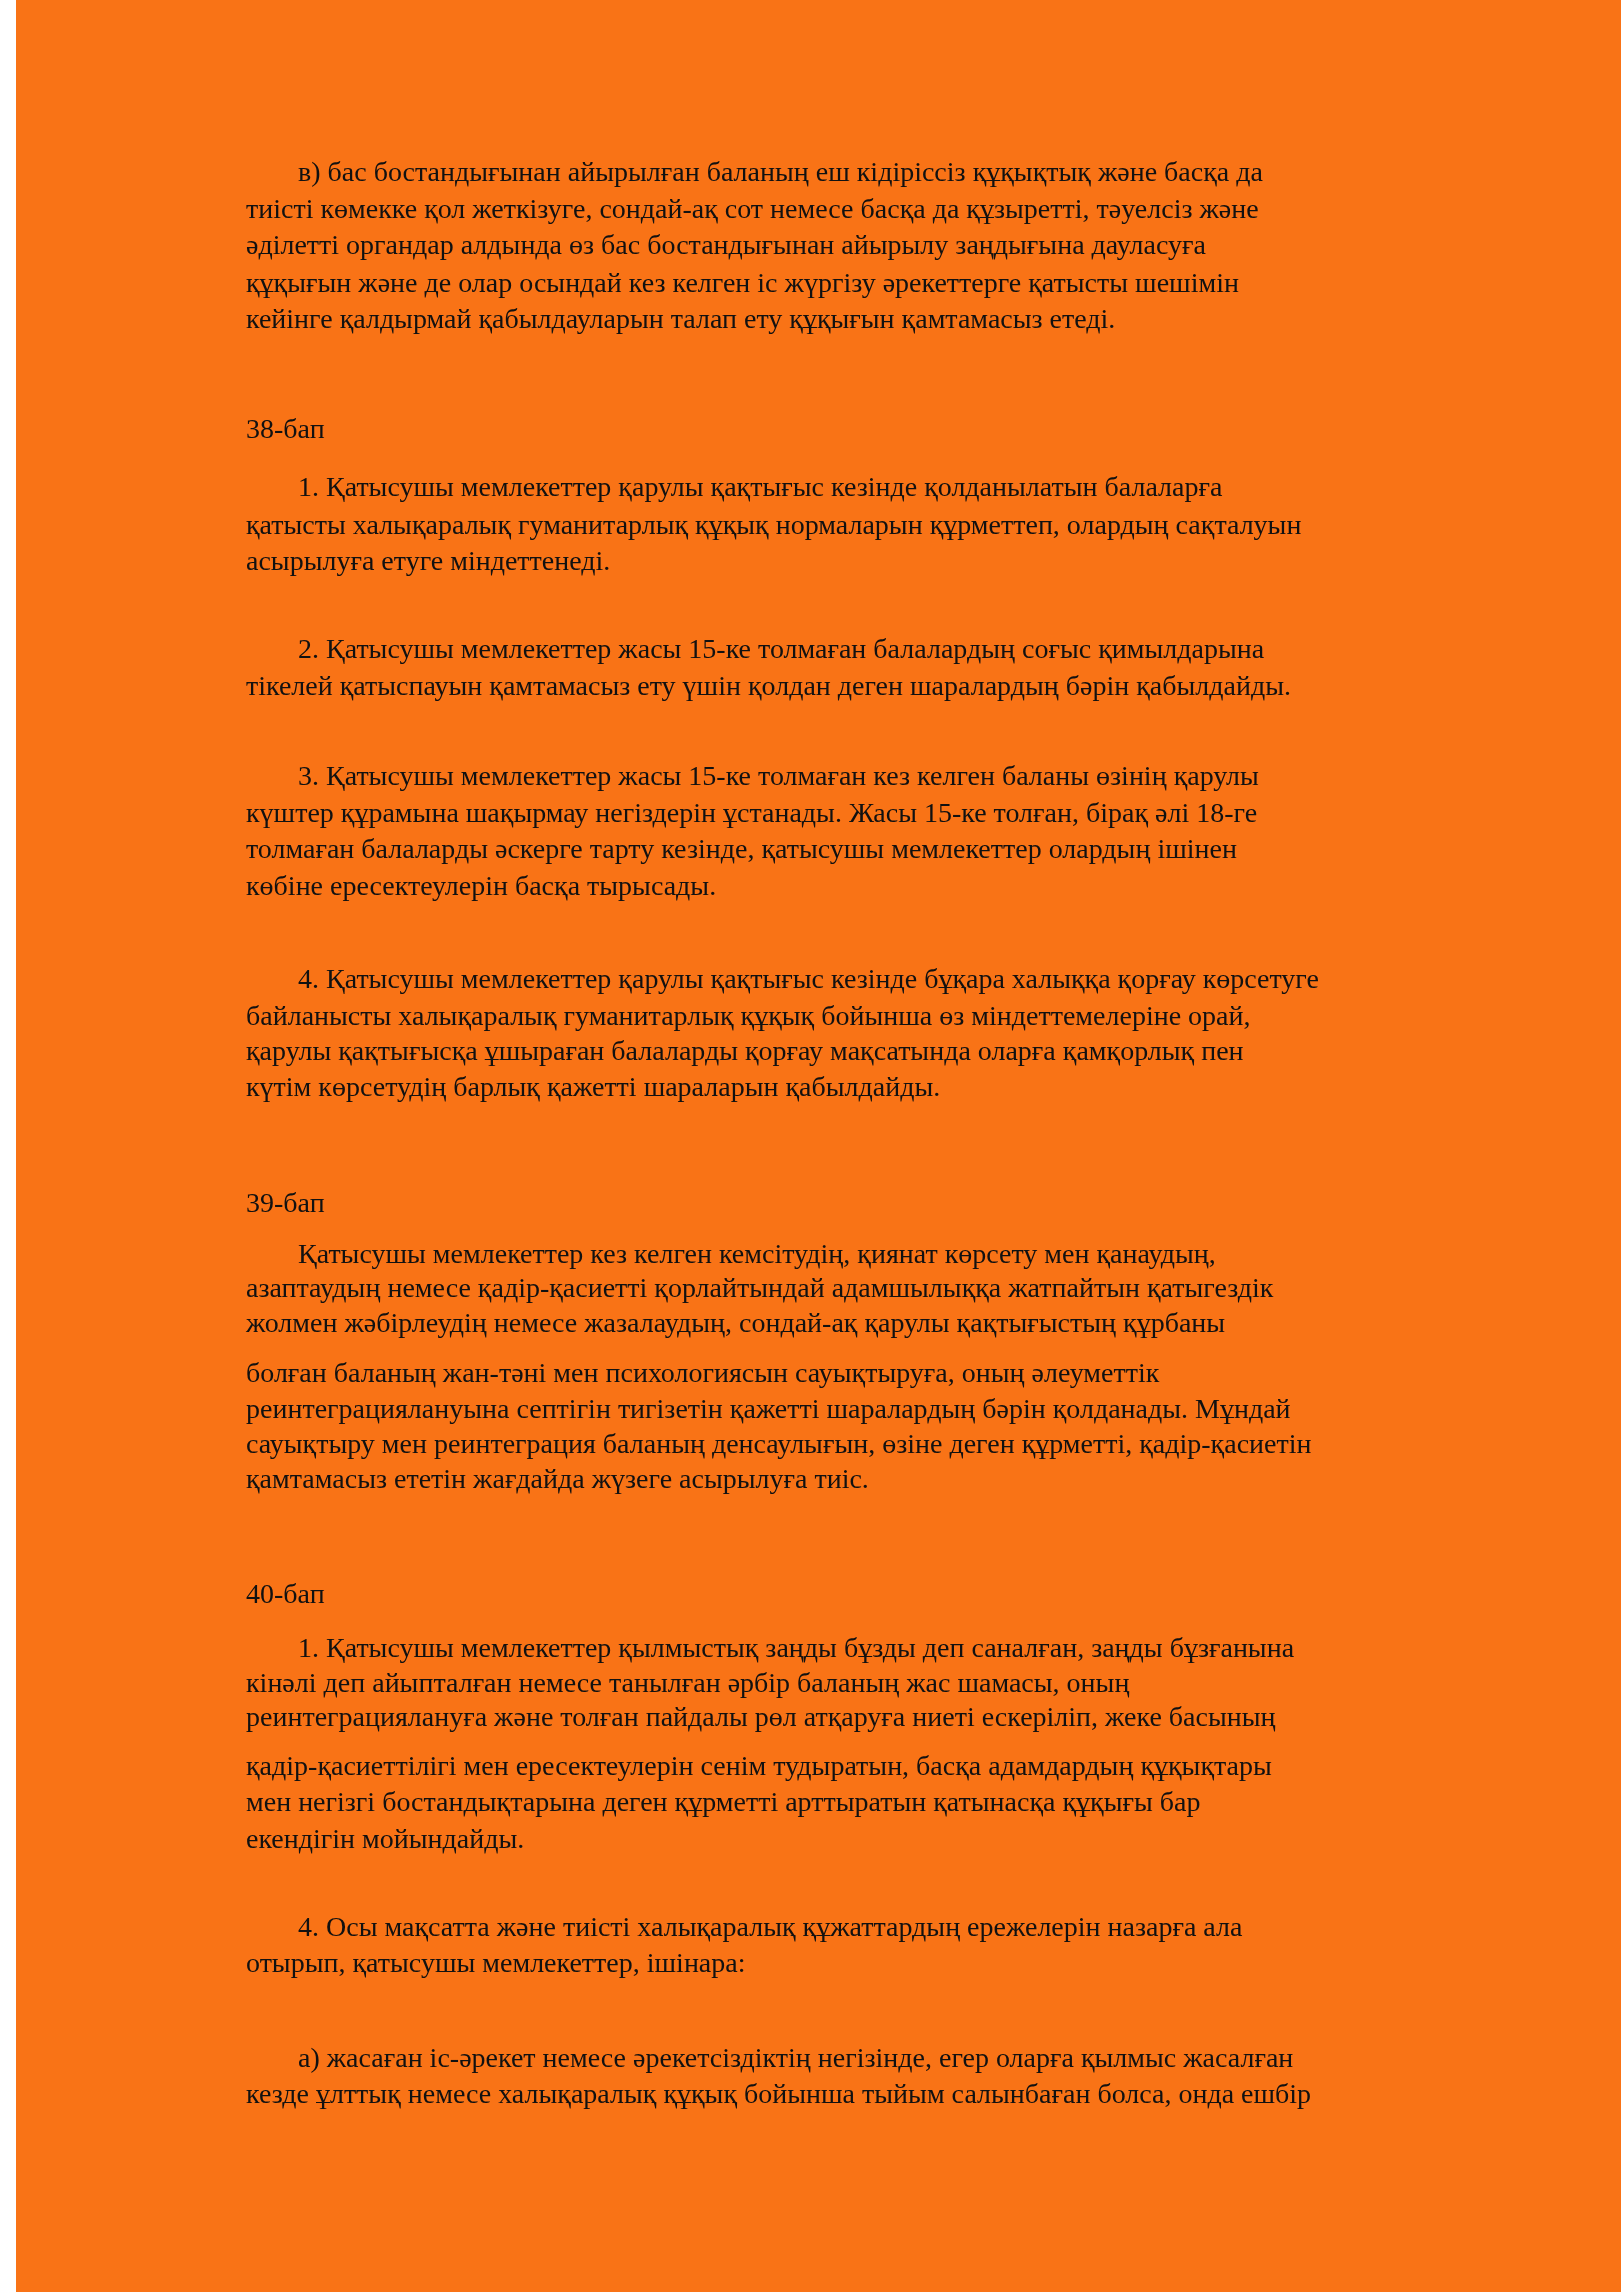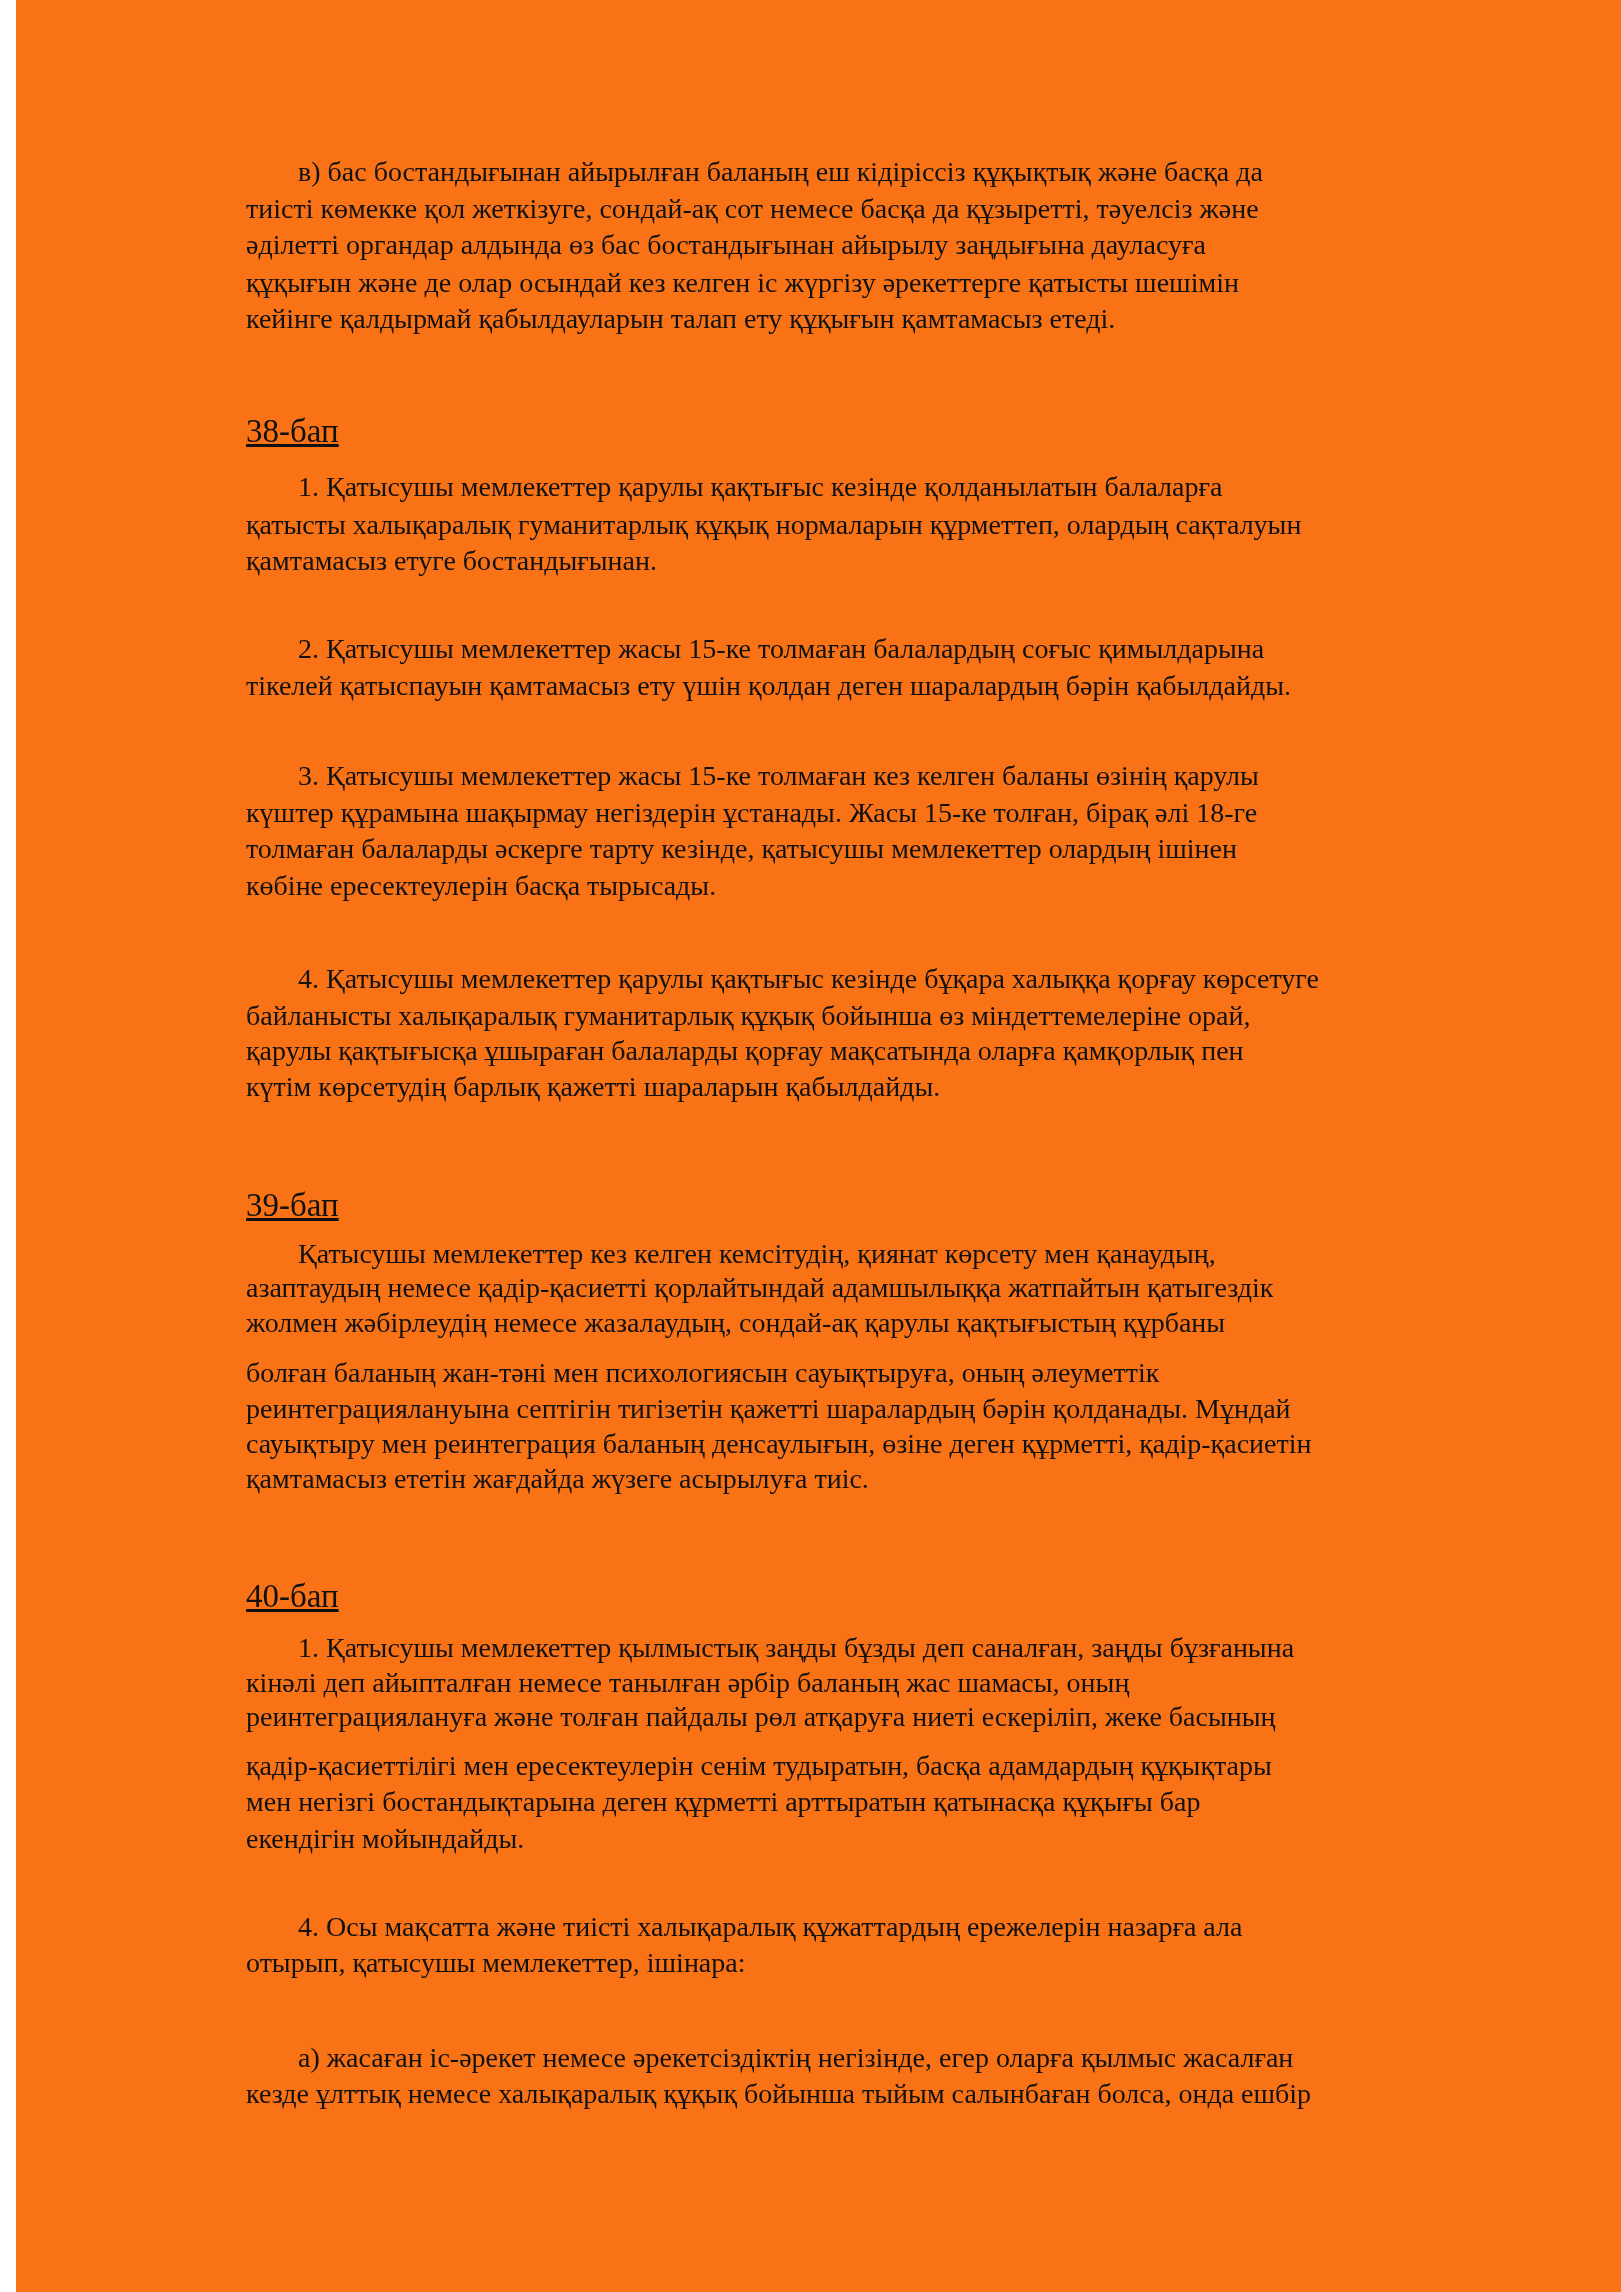--- a/index.html
+++ b/index.html
@@ -29,45 +29,44 @@
     line-height: 1;
     white-space: nowrap;
     letter-spacing: 0px;
   }
   .line.indent {
     left: 282px;
   }
   .heading {
     position: absolute;
     left: 230px;
-    font-size: 33px;
+    font-size: 28px;
     line-height: 1;
     white-space: nowrap;
-    text-decoration: underline;
   }
 </style>
 </head>
 <body>
 
 <div class="page">
 
   <div>
     <div class="line indent" style="top:158px">в) бас бостандығынан айырылған баланың еш кідіріссіз құқықтық және басқа да</div>
     <div class="line" style="top:195px">тиісті көмекке қол жеткізуге, сондай-ақ сот немесе басқа да құзыретті, тәуелсіз және</div>
     <div class="line" style="top:231px">әділетті органдар алдында өз бас бостандығынан айырылу заңдығына дауласуға</div>
     <div class="line" style="top:269px">құқығын және де олар осындай кез келген іс жүргізу әрекеттерге қатысты шешімін</div>
     <div class="line" style="top:305px">кейінге қалдырмай қабылдауларын талап ету құқығын қамтамасыз етеді.</div>
   </div>
 
   <div class="heading" style="top:415px">38-бап</div>
 
   <div>
     <div class="line indent" style="top:473px">1. Қатысушы мемлекеттер қарулы қақтығыс кезінде қолданылатын балаларға</div>
     <div class="line" style="top:511px">қатысты халықаралық гуманитарлық құқық нормаларын құрметтеп, олардың сақталуын</div>
-    <div class="line" style="top:547px">қамтамасыз етуге бостандығынан.</div>
+    <div class="line" style="top:547px">асырылуға етуге міндеттенеді.</div>
   </div>
 
   <div>
     <div class="line indent" style="top:635px">2. Қатысушы мемлекеттер жасы 15-ке толмаған балалардың соғыс қимылдарына</div>
     <div class="line" style="top:672px">тікелей қатыспауын қамтамасыз ету үшін қолдан деген шаралардың бәрін қабылдайды.</div>
   </div>
 
   <div>
     <div class="line indent" style="top:762px">3. Қатысушы мемлекеттер жасы 15-ке толмаған кез келген баланы өзінің қарулы</div>
     <div class="line" style="top:799px">күштер құрамына шақырмау негіздерін ұстанады. Жасы 15-ке толған, бірақ әлі 18-ге</div>

